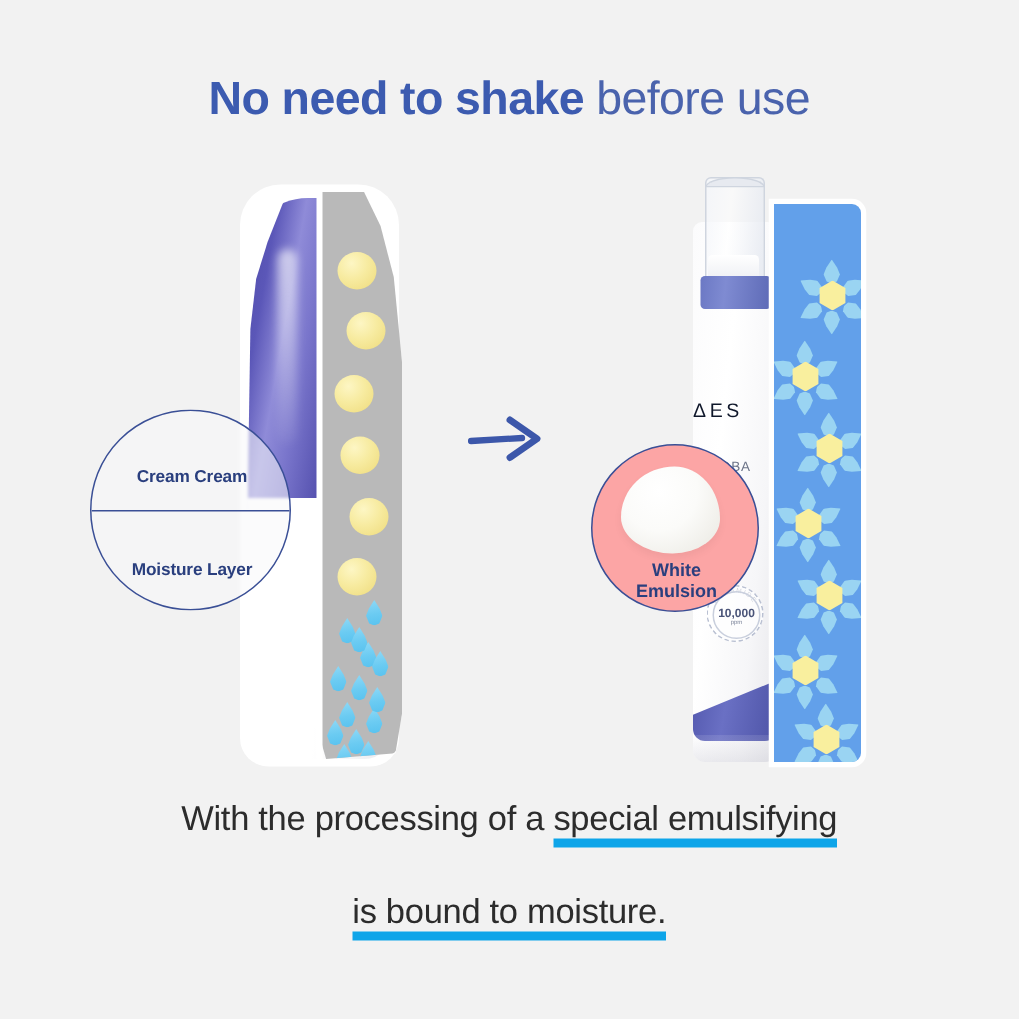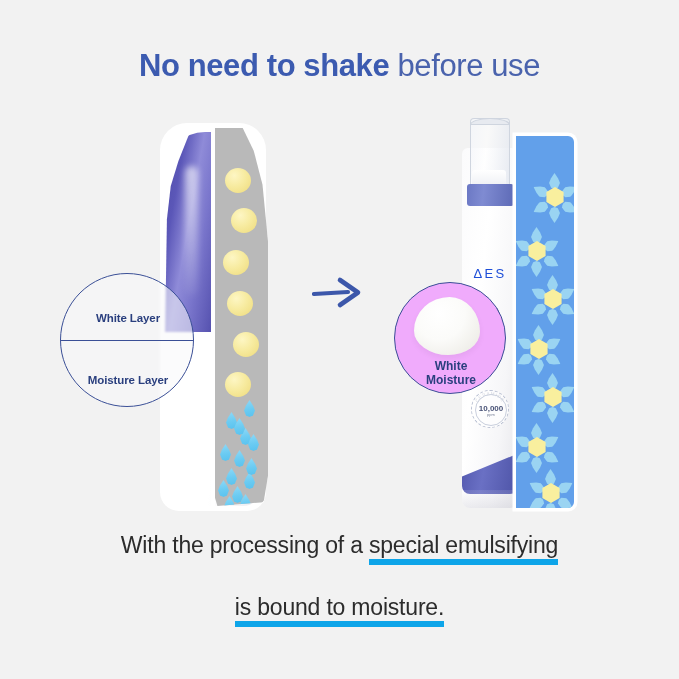--- a/index.html
+++ b/index.html
@@ -214,24 +214,23 @@
     position: absolute;
     left: 10px; top: 52px;
     width: 34px; height: 18px;
     background: linear-gradient(180deg,#ffffff,#eceef3);
     border-radius: 3px;
   }
   .br-logo {
     position: absolute;
     left: 0; top: 148px;
     width: 56px;
-    text-align: center;
     font-size: 13px;
     letter-spacing: 2.4px;
-    color: #1d4ed8;
+    color: #0f172a;
     font-weight: 400;
   }
   .br-title {
     position: absolute;
     left: 6px; top: 188px;
     font-size: 9px;
     letter-spacing: 0.6px;
     color: #6d7589;
     line-height: 11px;
   }
@@ -318,25 +317,25 @@
     left: 13px; top: 13px;
     width: 20px; height: 20px;
     background: #f9ef9e;
     clip-path: polygon(50% 0%, 93% 25%, 93% 75%, 50% 100%, 7% 75%, 7% 25%);
   }
 
   
   .callout-right {
     position: absolute;
     left: 394px;
-    top: 174px;
+    top: 188px;
     width: 112px; height: 112px;
     border-radius: 50%;
     border: 1.4px solid #3a4f96;
-    background: #f0abfc;
+    background: #fca5a5;
     overflow: hidden;
   }
   .callout-right .blob {
     position: absolute;
     left: 19px; top: 14px;
     width: 66px; height: 58px;
     background: radial-gradient(ellipse at 38% 28%, #ffffff 0%, #fbfbf9 45%, #f0efea 78%, #e7e6e0 100%);
     border-radius: 54% 46% 48% 52% / 58% 60% 40% 42%;
     box-shadow: 0 3px 6px rgba(0,0,0,.05);
   }
@@ -409,21 +408,21 @@
           <div class="drop" style="left: 26px; top: 366px;"></div>
           <div class="drop" style="left: 10px; top: 368px;"></div>
           <div class="drop" style="left: 32px; top: 330px;"></div>
           <div class="drop" style="left: 20px; top: 290px;"></div>
         </div>
       <div class="bl-panel-edge"></div>
     </div>
 
     <div class="callout-left">
       <div class="divider"></div>
-      <div class="lbl lbl-top">White Layer</div>
+      <div class="lbl lbl-top">Cream Cream</div>
       <div class="lbl lbl-bot">Moisture Layer</div>
     </div>
 
     <div class="arrow">
       <svg width="56" height="40" viewBox="0 0 56 40">
         <path d="M2 21 L36 19" stroke="#3c57aa" stroke-width="4.2" stroke-linecap="round" fill="none"></path>
         <path d="M28 7 L46 19.5 L28 32" stroke="#3c57aa" stroke-width="4.6" stroke-linecap="round" stroke-linejoin="round" fill="none"></path>
       </svg>
     </div>
 
@@ -523,21 +522,21 @@
             <div class="petal" style="left: 2px; top: 26px; transform: rotate(240deg);"></div>
             <div class="petal" style="left: 2px; top: 9px; transform: rotate(300deg);"></div>
             <div class="core"></div>
           </div>
         </div>
     </div>
 
     <div class="callout-right">
       <div class="blob"></div>
       <div class="lbl lbl-1">White</div>
-      <div class="lbl lbl-2">Moisture</div>
+      <div class="lbl lbl-2">Emulsion</div>
     </div>
 
   </div>
 
   <div class="caption">
     <span>With the processing of a </span><span class="u">special emulsifying </span><br>
     <br>
     <span class="u">is bound to moisture.</span>
   </div>
 

